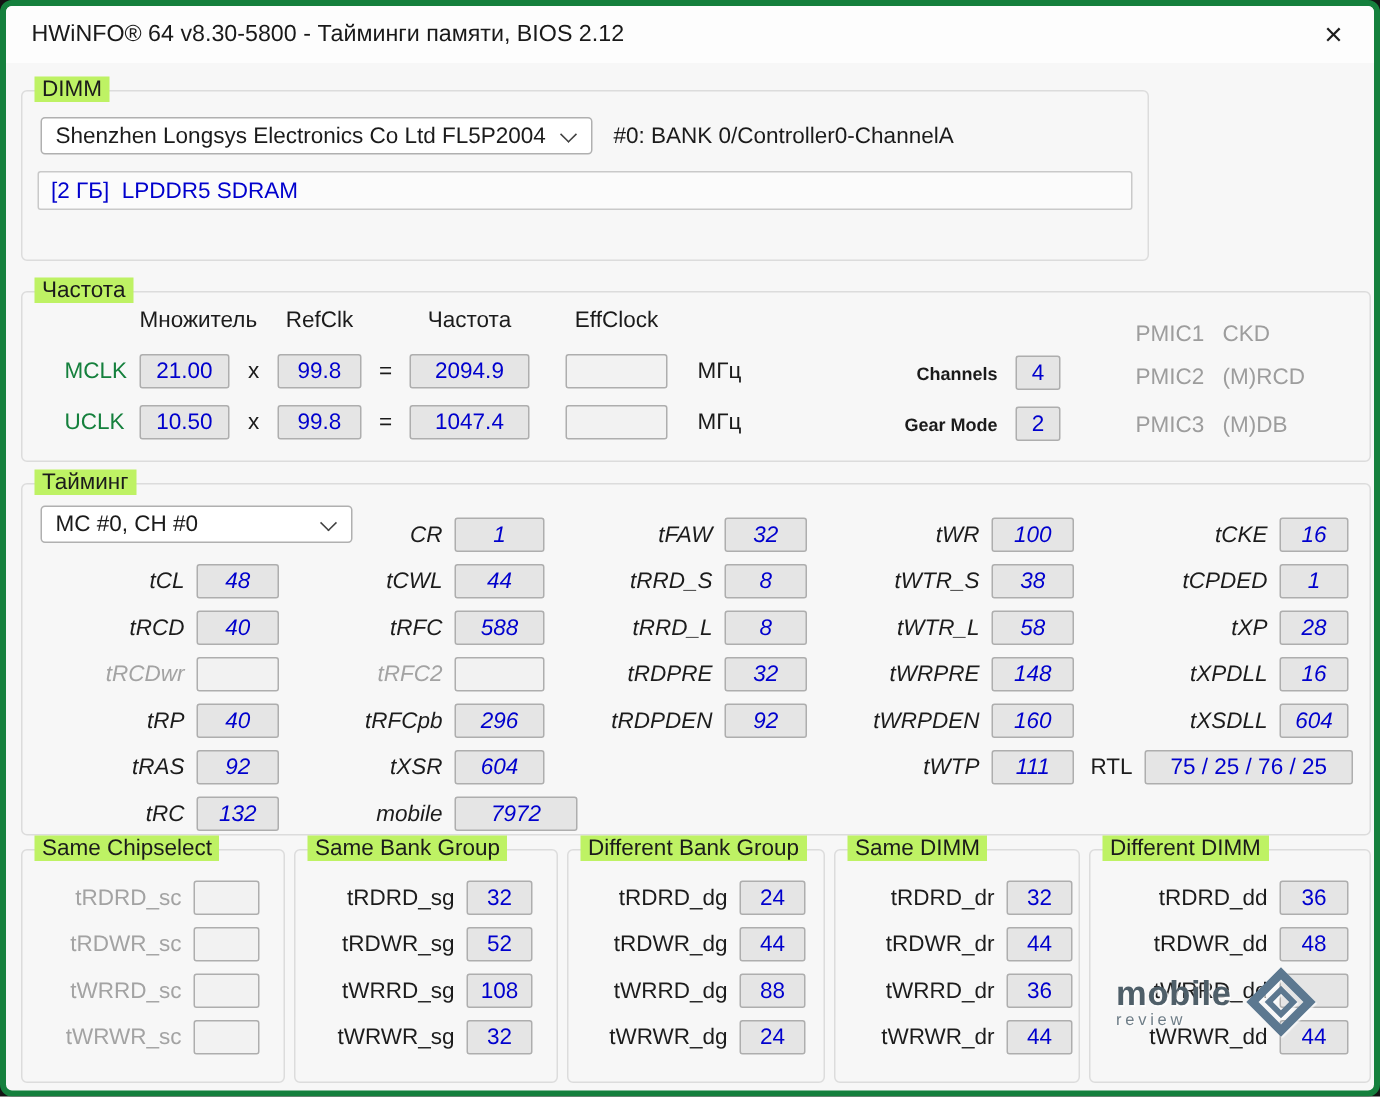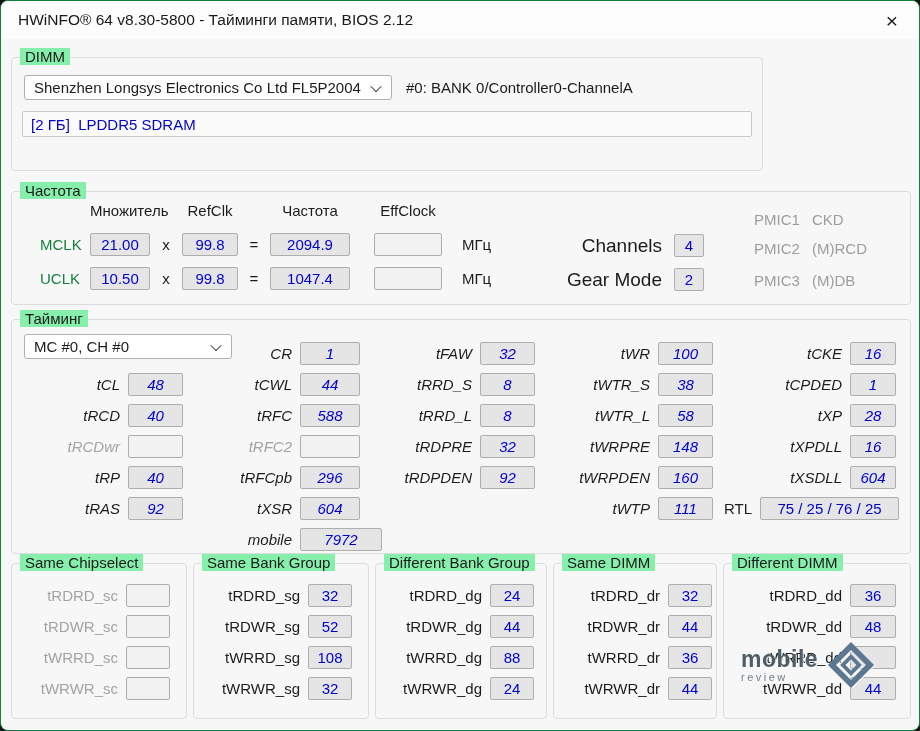--- a/index.html
+++ b/index.html
@@ -7,21 +7,21 @@
   body {
     width:920px; height:731px;
     background:#141414;
     font-family:"Liberation Sans", sans-serif;
     position:relative;
     overflow:hidden;
   }
   .window {
     position:absolute; inset:0;
     background:#f7f7f7;
-    border:1px solid #15803d;
+    border:4px solid #15803d;
     border-radius:8px;
     overflow:hidden;
   }
   
   .titlebar {
     position:absolute; top:0; left:0; right:0; height:38px;
     background:#fdfdfd;
     display:flex; align-items:center;
   }
   .title { margin-left:17px; font-size:15.5px; color:#191919; white-space:nowrap; }
@@ -36,21 +36,21 @@
 
   
   .groupbox {
     position:absolute;
     border:1px solid #dcdcdc;
     border-radius:4px;
     background:#f7f7f7;
   }
   .legend {
     position:absolute; top:-10px; left:8px;
-    background:#86efac; padding:0 5px;
+    background:#bef264; padding:0 5px;
     font-size:15px; color:#1b1b1b; white-space:nowrap;
   }
 
   
   .vbox {
     height:23px;
     border:1px solid #aeaeae;
     border-radius:2px;
     background:#e5e5e5;
     color:#0000cd;
@@ -102,21 +102,21 @@
     position:absolute; left:16px; height:25px;
     display:grid;
     grid-template-columns:62px 60px 32px 56px 32px 80px 24px 68px 16px 40px;
     align-items:center;
   }
   .fhead { top:8px; height:20px; }
   .fh { text-align:center; font-size:15px; color:#1b1b1b; white-space:nowrap; }
   .flab { font-size:15px; color:#15803d; padding-left:12px; }
   .fop { text-align:center; font-size:15px; color:#1b1b1b; }
   .funit { font-size:15px; color:#1b1b1b; padding-left:4px; }
-  .chan-label { position:absolute; left:510px; width:140px; height:24px; display:flex; align-items:center; justify-content:flex-end; font-size:19px; color:#1b1b1b; }
+  .chan-label { position:absolute; left:510px; width:140px; height:24px; display:flex; align-items:center; justify-content:flex-end; font-size:12px; color:#1b1b1b;font-weight:bold; }
   .chan-box { position:absolute; left:662px; width:30px; }
   .pmic-row { position:absolute; left:742px; height:20px; display:flex; align-items:center; font-size:15px; color:#9d9d9d; }
   .pmic-row .pmic-name { width:58px; }
 
   
   #g-timing { left:10px; top:280px; width:900px; height:235px; }
   #timing-combo { left:12px; top:14px; width:208px; }
   .tcol { position:absolute; }
   .trow { display:flex; align-items:center; height:31px;font-style:italic; }
   .tlabel {
@@ -271,20 +271,24 @@
             <div class="vbox empty"></div>
           </div>
         <div class="trow">
             <span class="tlabel">tRP</span>
             <div class="vbox">40</div>
           </div>
         <div class="trow">
             <span class="tlabel">tRAS</span>
             <div class="vbox">92</div>
           </div>
+        <div class="trow">
+            <span class="tlabel">tRC</span>
+            <div class="vbox">132</div>
+          </div>
       </div>
 
       <div class="tcol c2">
         <div class="trow">
             <span class="tlabel">CR</span>
             <div class="vbox">1</div>
           </div>
         <div class="trow">
             <span class="tlabel">tCWL</span>
             <div class="vbox">44</div>

